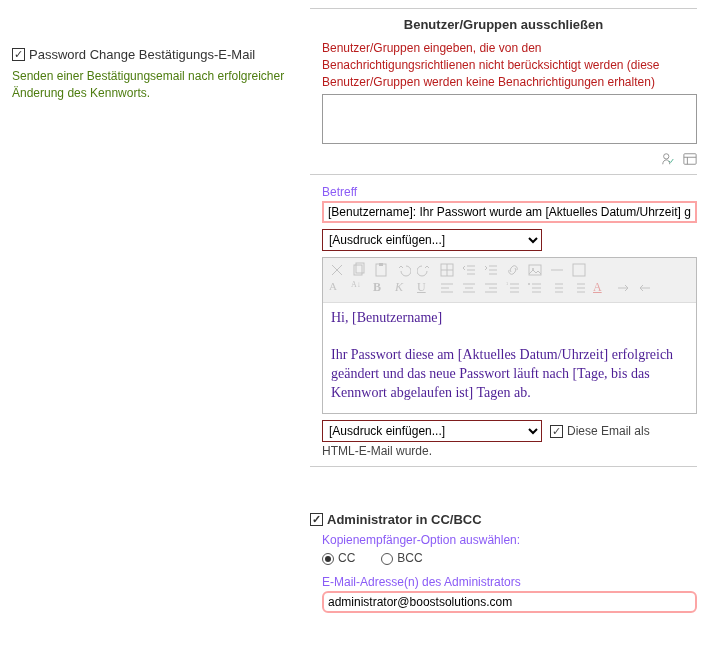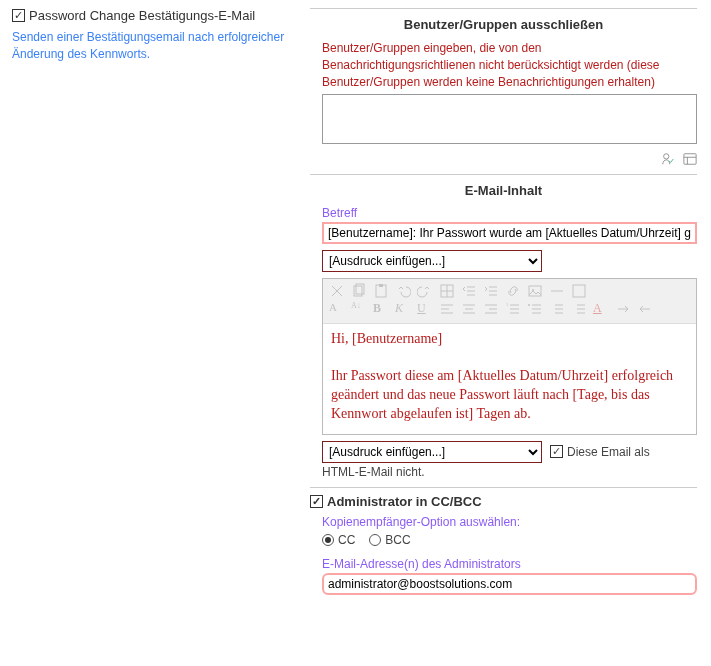--- a/index.html
+++ b/index.html
@@ -1,44 +1,44 @@
 <!DOCTYPE html>
 <html><head>
 <meta charset="utf-8">
 <style>
 * { box-sizing: border-box; margin: 0; padding: 0; }
 body { font-family: "Segoe UI", Tahoma, sans-serif; font-size: 12px; color: #444; background: #fff; width: 711px; }
 .wrap { display: flex; }
 .left { width: 310px; padding: 8px 12px; }
 .right { flex: 1; padding: 0 14px 14px 0; }
-.chk-row { display: flex; align-items: center; gap: 4px; font-size: 13px; color: #333; margin-bottom: 6px; }
+.chk-row { display: flex; align-items: center; gap: 4px; font-size: 13px; color: #333; margin-bottom: 6px; margin-top: 39px; }
 .chk { width: 13px; height: 13px; border: 1px solid #333; display:inline-flex; align-items:center; justify-content:center; font-size:11px; line-height:1; cursor:pointer; }
 .chk.on::before { content: "✓"; }
-.desc { color: #3b82f6; font-size: 12px; line-height: 1.4; padding-right: 10px; }
+.desc { color: #4d7c0f; font-size: 12px; line-height: 1.4; padding-right: 10px; }
 .section { border-top: 1px solid #ccc; margin-top: 8px; padding-top: 6px; }
 .section-title { font-weight: bold; font-size: 13px; color: #333; margin-bottom: 8px; padding-top: 2px; text-align: center; }
 .subhead { font-size: 12px; color: #8b5cf6; margin: 4px 0 2px 0; }
 .help { color: #b91c1c; line-height: 1.4; margin-bottom: 4px; }
 textarea.exclude { width: 100%; height: 50px; border: 1px solid #999; resize: none; font-family: inherit; font-size: 12px; padding: 2px; }
 .icon-row { text-align: right; margin-top: 2px; font-size: 14px; color: #777; }
 .icon-row span { margin-left: 4px; cursor:pointer; }
 input.txt { width: 100%; border: 2px solid #fca5a5; height: 22px; padding: 2px 4px; font-family: inherit; font-size: 12px; }
 select.sel { width: 220px; border: 1px solid #7f1d1d; height: 22px; font-family: inherit; font-size: 12px; background:#fff; padding:0 2px; }
 .row { margin-bottom: 6px; }
 .editor { border: 1px solid #bbb; margin-top: 2px; }
 .toolbar { background: #f0f0f0; border-bottom: 1px solid #ddd; padding: 4px 6px; }
 .toolbar .tbrow { display:flex; gap:6px; align-items:center; margin-bottom:2px; opacity:.32; }
 .tb { width:16px; height:16px; }
-.msgbody { padding: 6px 8px; font-family: "Times New Roman", serif; font-size: 14px; color:#b91c1c; min-height: 110px; line-height: 1.35; }
+.msgbody { padding: 6px 8px; font-family: "Times New Roman", serif; font-size: 14px; color:#4c1d95; min-height: 110px; line-height: 1.35; }
 .inline-row { display:flex; align-items:center; gap:8px; margin-top:6px; }
-.radio-row { display:flex; gap:14px; align-items:center; margin:4px 0 10px 0; }
+.radio-row { display:flex; gap:26px; align-items:center; margin:4px 0 10px 0; }
 .radio { width:12px; height:12px; border:1px solid #555; border-radius:50%; display:inline-flex; align-items:center; justify-content:center; cursor:pointer; }
 .radio.on::before { content:""; width:6px; height:6px; background:#333; border-radius:50%; }
 .admin-email { width:100%;border-radius:6px; }
-.chk-inline { display:inline-flex; align-items:center; gap:4px; }
+.chk-inline { display:inline-flex; align-items:flex-end; gap:4px; }
 svg.ib { width:14px; height:14px; vertical-align:middle; }
 </style>
 </head>
 <body>
 
 <div class="wrap">
   <div class="left">
     <div class="chk-row">
       <span class="chk on"></span>
       <span>Password Change Bestätigungs-E-Mail</span>
@@ -66,21 +66,20 @@
                 <rect x="1" y="2" width="14" height="12" rx="1" fill="none" stroke="#888"></rect>
                 <line x1="1" y1="6" x2="15" y2="6" stroke="#888"></line>
                 <line x1="5" y1="6" x2="5" y2="14" stroke="#888"></line>
               </svg>
           </span>
         </div>
       </div>
     </div>
 
     <div class="section">
-      <div class="section-title">E-Mail-Inhalt</div>
       <div style="padding-left:12px;">
         <div class="subhead">Betreff</div>
         <div class="row"><input class="txt" value="[Benutzername]: Ihr Passwort wurde am [Aktuelles Datum/Uhrzeit] g" style=""></div>
         <div class="row">
           <select class="sel">
             <option>[Ausdruck einfügen...]</option>
           </select>
         </div>
 
         <div class="editor">
@@ -178,21 +177,21 @@
 
         <div class="inline-row">
           <select class="sel">
             <option>[Ausdruck einfügen...]</option>
           </select>
           <span class="chk-inline">
             <span class="chk on"></span>
             <span>Diese Email als</span>
           </span>
         </div>
-        <div style="margin-top:2px;">HTML-E-Mail nicht.</div>
+        <div style="margin-top:2px;">HTML-E-Mail wurde.</div>
       </div>
     </div>
 
     <div class="section">
       <div class="chk-row" style="font-weight:bold;">
         <span class="chk on"></span>
         <span>Administrator in CC/BCC</span>
       </div>
       <div style="padding-left:12px;">
         <div class="subhead">Kopienempfänger-Option auswählen:</div>

